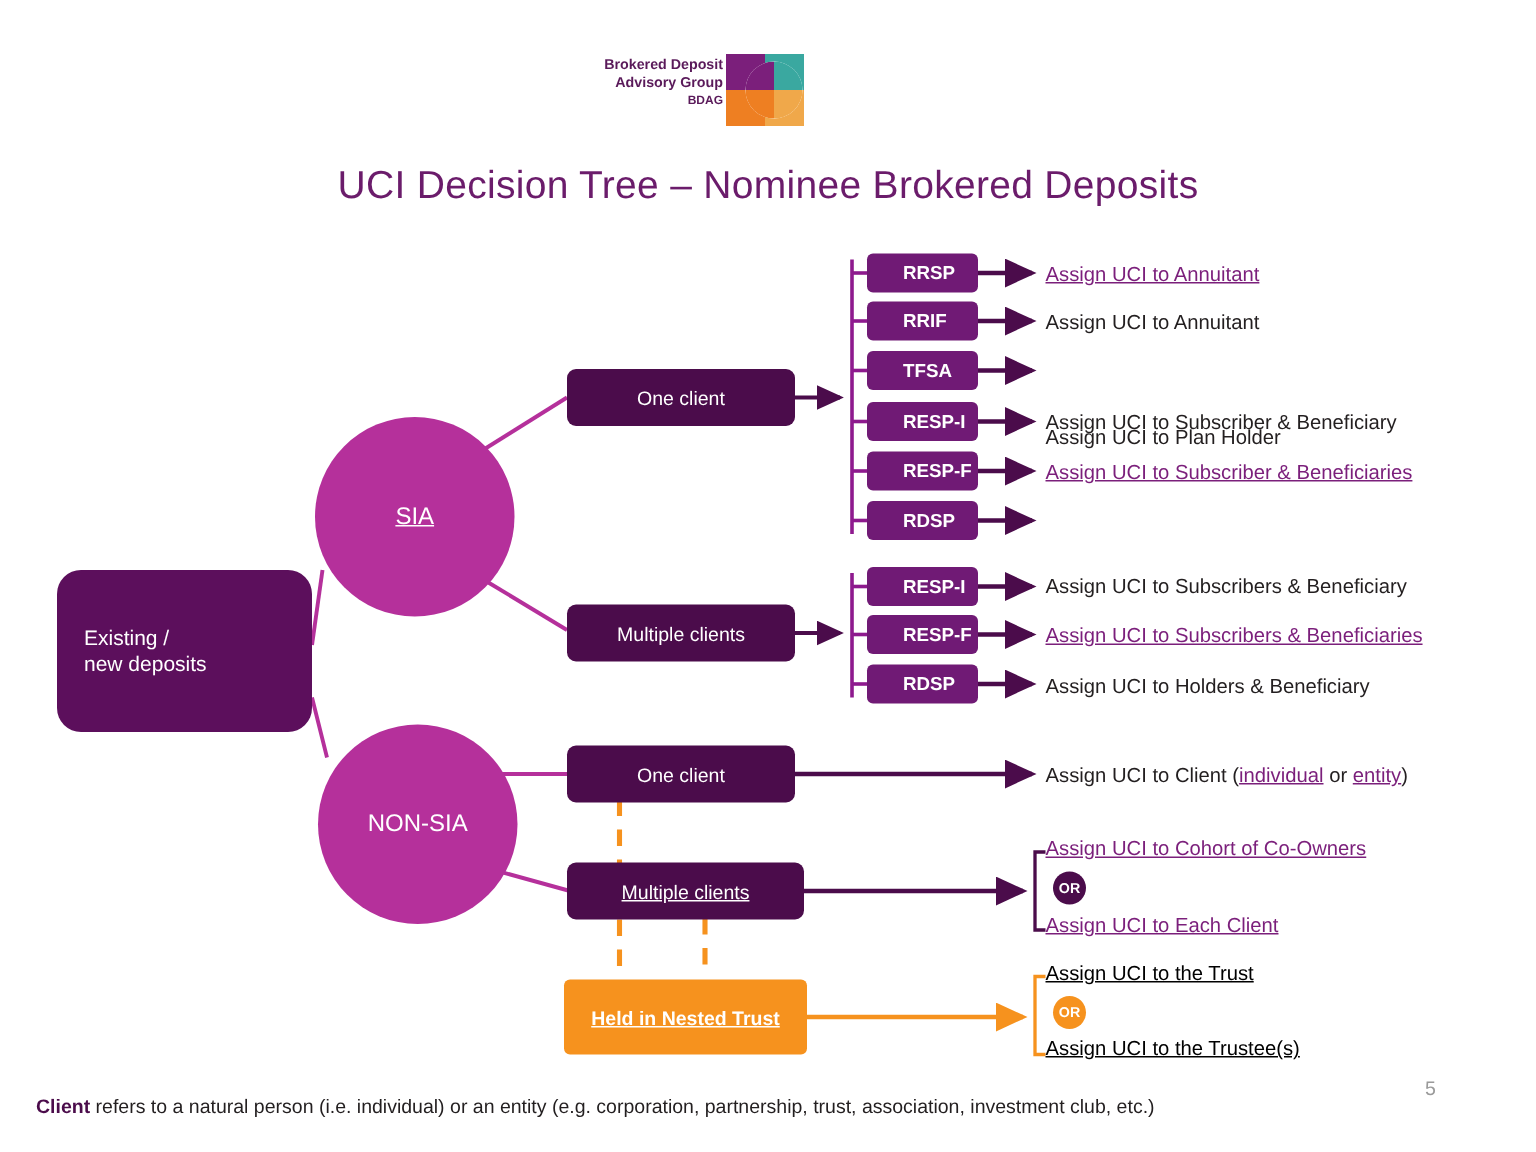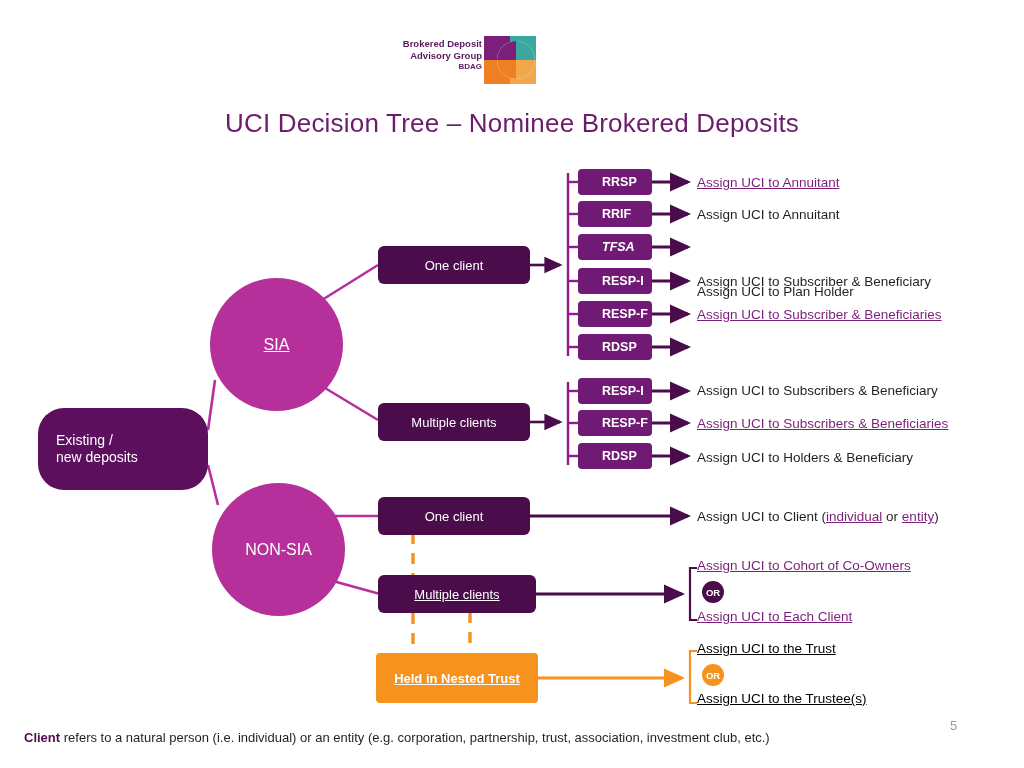--- a/index.html
+++ b/index.html
@@ -302,21 +302,21 @@
     <path d="M536,594 L682,594" stroke="#4b0c4b" stroke-width="3" fill="none" marker-end="url(#arrowPurple)"></path>
     <path d="M697,568 L690,568 L690,620 L697,620" stroke="#4b0c4b" stroke-width="2.2" fill="none"></path>
 
     <path d="M413,533 L413,650" stroke="#f6921e" stroke-width="3.4" fill="none" stroke-dasharray="11 9"></path>
     <path d="M470,612 L470,650" stroke="#f6921e" stroke-width="3.4" fill="none" stroke-dasharray="11 9"></path>
 
     <path d="M538,678 L682,678" stroke="#f6921e" stroke-width="3" fill="none" marker-end="url(#arrowOrange)"></path>
     <path d="M697,651 L690,651 L690,703 L697,703" stroke="#f6921e" stroke-width="2.2" fill="none"></path>
   </svg>
 
-  <div class="node root-node" style="left:38px; top:408px; width:170px; height:82px;">Existing /
+  <div class="node root-node" style="left:38px; top:380px; width:170px; height:108px;border-radius:16px;">Existing /
 new deposits</div>
 
   <div class="node circle-node" style="left:210px; top:278px; width:133px; height:133px;">
     <span class="u">SIA</span>
   </div>
   <div class="node circle-node" style="left:212px; top:483px; width:133px; height:133px;">
     <span>NON-SIA</span>
   </div>
 
   <div class="node dark-node" style="left:378px; top:246px; width:152px; height:38px;">One client</div>
@@ -325,21 +325,21 @@
   <div class="node dark-node" style="left:378px; top:575px; width:158px; height:38px;">
     <span class="u">Multiple clients</span>
   </div>
 
   <div class="node orange-node" style="left:376px; top:653px; width:162px; height:50px;">
     <span class="u">Held in Nested Trust</span>
   </div>
 
   <div class="node tag-node" style="left:578px; top:169px; width:74px; height:26px;">RRSP</div>
   <div class="node tag-node" style="left:578px; top:201px; width:74px; height:26px;">RRIF</div>
-  <div class="node tag-node" style="left:578px; top:234px; width:74px; height:26px;font-style:italic;">TFSA</div>
+  <div class="node tag-node" style="left:578px; top:234px; width:74px; height:26px;">TFSA</div>
   <div class="node tag-node" style="left:578px; top:268px; width:74px; height:26px;">RESP-I</div>
   <div class="node tag-node" style="left:578px; top:301px; width:74px; height:26px;">RESP-F</div>
   <div class="node tag-node" style="left:578px; top:334px; width:74px; height:26px;">RDSP</div>
 
   <div class="outcome link" style="left:697px; top:174px;">Assign UCI to Annuitant</div>
   <div class="outcome" style="left:697px; top:206px;">Assign UCI to Annuitant</div>
   <div class="outcome" style="left:697px; top:239px;margin-top:44px;">Assign UCI to Plan Holder</div>
   <div class="outcome" style="left:697px; top:273px;text-align:right;">Assign UCI to Subscriber &amp; Beneficiary</div>
   <div class="outcome link" style="left:697px; top:306px;">Assign UCI to Subscriber &amp; Beneficiaries</div>
 

